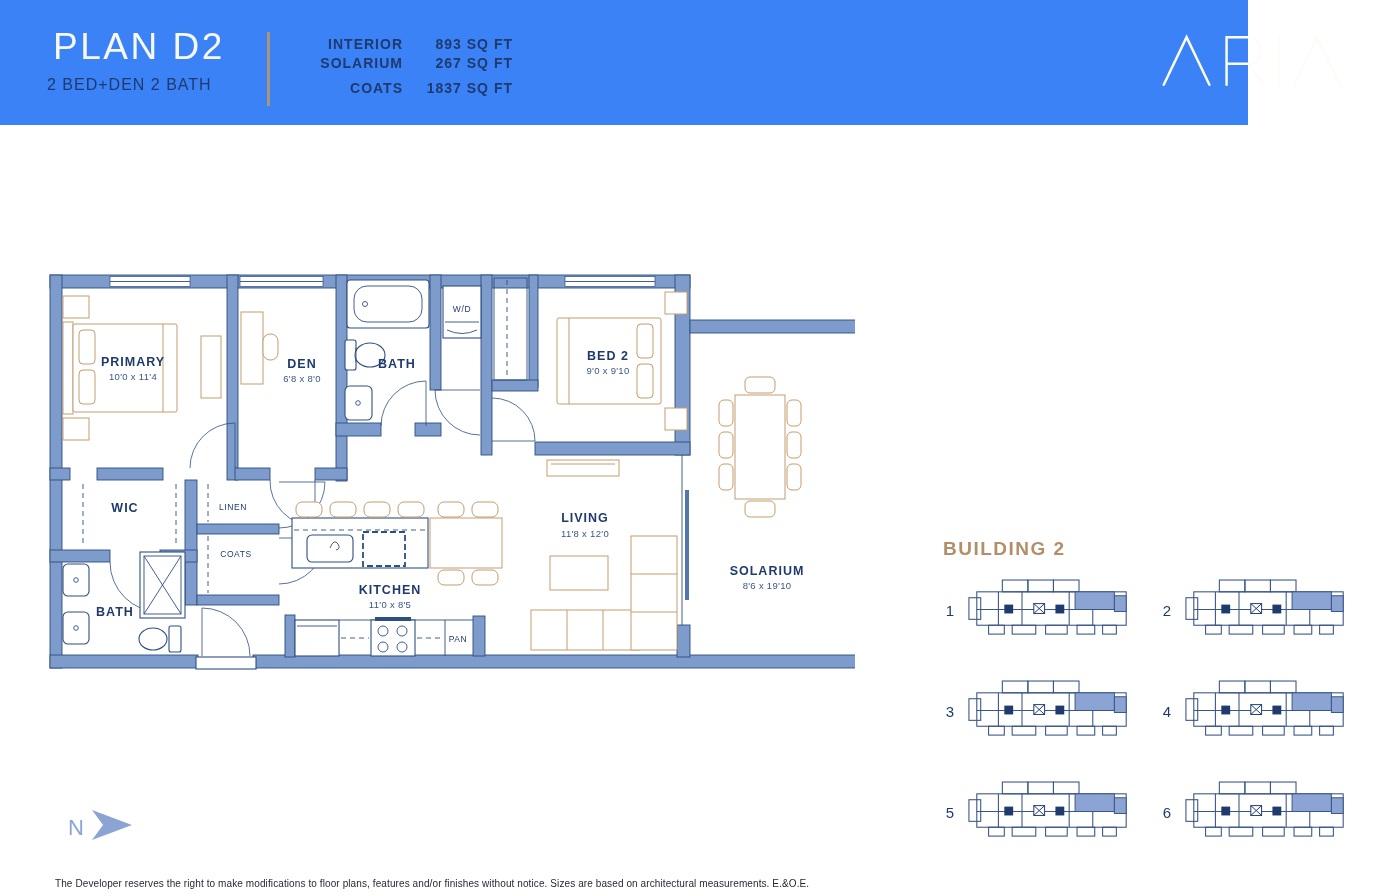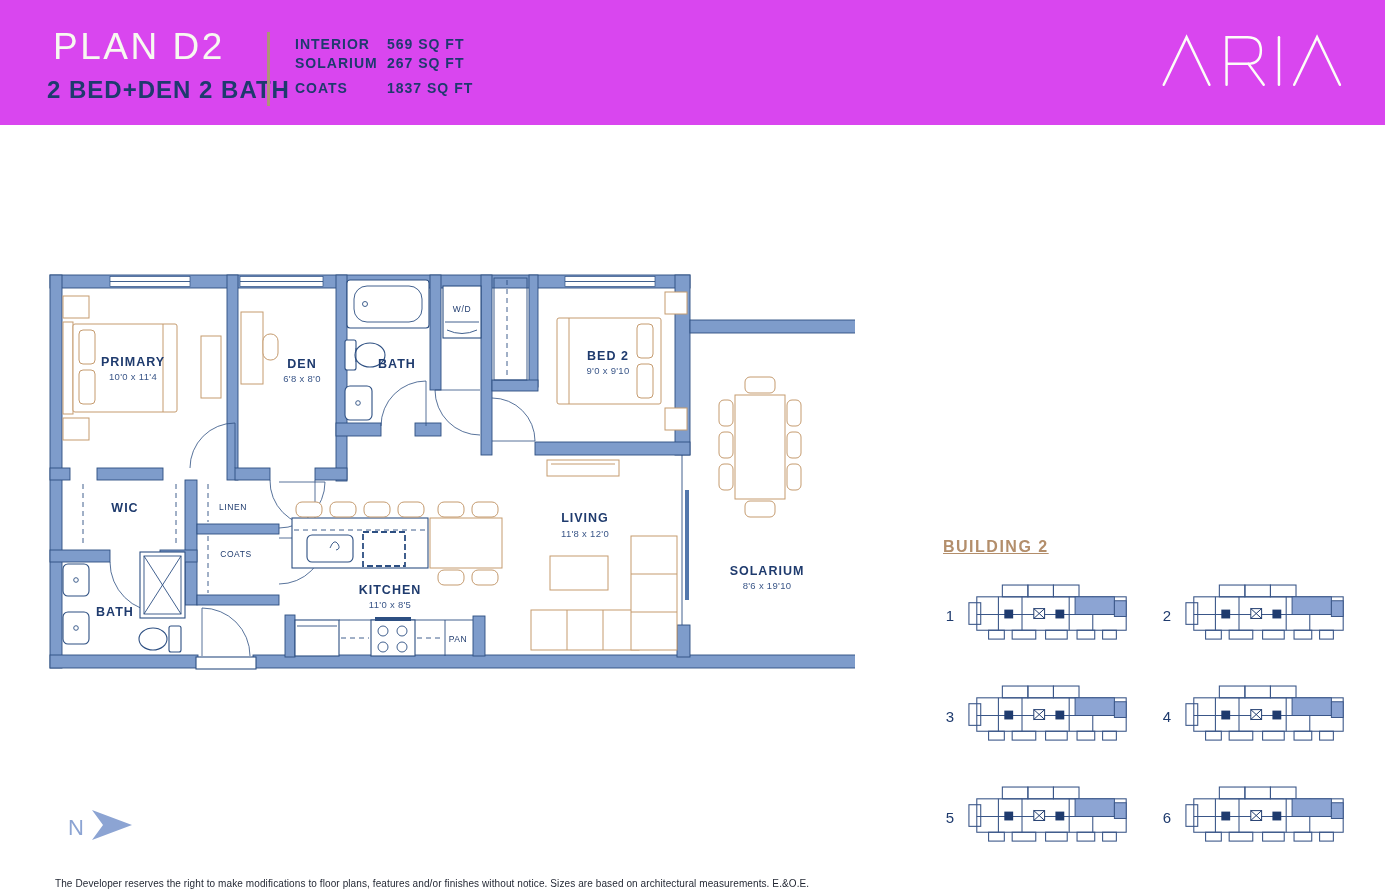--- a/index.html
+++ b/index.html
@@ -1,24 +1,24 @@
 <!DOCTYPE html>
 <html><head>
 <meta charset="utf-8">
 <style>
   html,body{margin:0;padding:0;background:#ffffff;}
   body{width:1385px;height:896px;position:relative;font-family:"Liberation Sans",sans-serif;overflow:hidden;}
 
   
-  .header{position:absolute;left:0;top:0;width:1385px;height:125px;background:#d946ef;}
+  .header{position:absolute;left:0;top:0;width:1248px;height:125px;background:#3b82f6;text-align:right;}
   .plan-name{position:absolute;left:53px;top:26px;font-size:37px;font-weight:300;letter-spacing:2.5px;color:#F7F9F0;}
-  .plan-type{position:absolute;left:47px;top:76px;font-size:24px;font-weight:700;letter-spacing:1px;color:#1E3A6E;}
+  .plan-type{position:absolute;left:47px;top:76px;font-size:16px;font-weight:400;letter-spacing:1px;color:#1E3A6E;}
   .divider{position:absolute;left:267px;top:32px;width:3px;height:74px;background:#AD9378;}
   .stats{position:absolute;left:295px;top:36px;color:#1E3A6E;font-size:14px;font-weight:700;letter-spacing:1px;}
-  .stat-row{display:flex;margin-bottom:3px;}
+  .stat-row{display:flex;margin-bottom:3px;margin-left:16px;}
   .stat-row.gap{margin-top:9px;}
   .stat-label{width:92px;}
   .stat-value{width:110px;}
   .brand{position:absolute;left:1158px;top:30px;}
 
   
   .floorplan{position:absolute;left:45px;top:260px;}
   .wall{fill:#7E9CCB;stroke:#2D4F82;stroke-width:0.9;}
   .winbox{fill:#FFFFFF;stroke:#2D4F82;stroke-width:0.7;}
   .fix{fill:#FFFFFF;stroke:#2D4F82;stroke-width:1.1;}
@@ -26,40 +26,40 @@
   .dash{fill:none;stroke:#2D4F82;stroke-width:0.9;stroke-dasharray:5 4;}
   .arc{fill:none;stroke:#2D4F82;stroke-width:0.8;}
   .furn{fill:#FFFFFF;stroke:#C59B6F;stroke-width:1;}
   .furnl{fill:none;stroke:#C59B6F;stroke-width:1;}
   text.room{fill:#1F3B6E;font-size:12.5px;font-weight:700;letter-spacing:1px;text-anchor:middle;font-family:"Liberation Sans",sans-serif;}
   text.dim{fill:#3A5688;font-size:9.5px;letter-spacing:0.3px;text-anchor:middle;font-family:"Liberation Sans",sans-serif;}
   text.sm{fill:#1F3B6E;font-size:8.5px;letter-spacing:0.6px;text-anchor:middle;font-family:"Liberation Sans",sans-serif;}
 
   
   .keyplans{position:absolute;left:943px;top:538px;width:420px;}
-  .kp-heading{font-size:16px;font-weight:700;letter-spacing:1.5px;color:#B38E6B;margin:0 0 21px 0;text-decoration:underline;}
+  .kp-heading{font-size:19px;font-weight:700;letter-spacing:1.5px;color:#B38E6B;margin:0 0 12px 0;}
   .kp-grid{display:grid;grid-template-columns:1fr 1fr;column-gap:14px;row-gap:24px;}
   .kp{display:flex;align-items:center;gap:8px;}
   .kp-num{color:#1F3B6E;font-size:15px;width:14px;text-align:center;}
 
   
   .north{position:absolute;left:66px;top:804px;}
   .footer-note{position:absolute;left:55px;top:878px;font-size:10px;color:#1F2430;letter-spacing:0.1px;}
 </style>
 </head>
 <body>
 
 <div class="header">
   <div class="plan-name">PLAN D2</div>
   <div class="plan-type">2 BED+DEN 2 BATH</div>
   <div class="divider"></div>
   <div class="stats">
     <div class="stat-row">
       <span class="stat-label">INTERIOR</span>
-      <span class="stat-value">569 SQ FT</span>
+      <span class="stat-value">893 SQ FT</span>
     </div>
     <div class="stat-row">
       <span class="stat-label">SOLARIUM</span>
       <span class="stat-value">267 SQ FT</span>
     </div>
     <div class="stat-row gap">
       <span class="stat-label">COATS</span>
       <span class="stat-value">1837 SQ FT</span>
     </div>
   </div>

